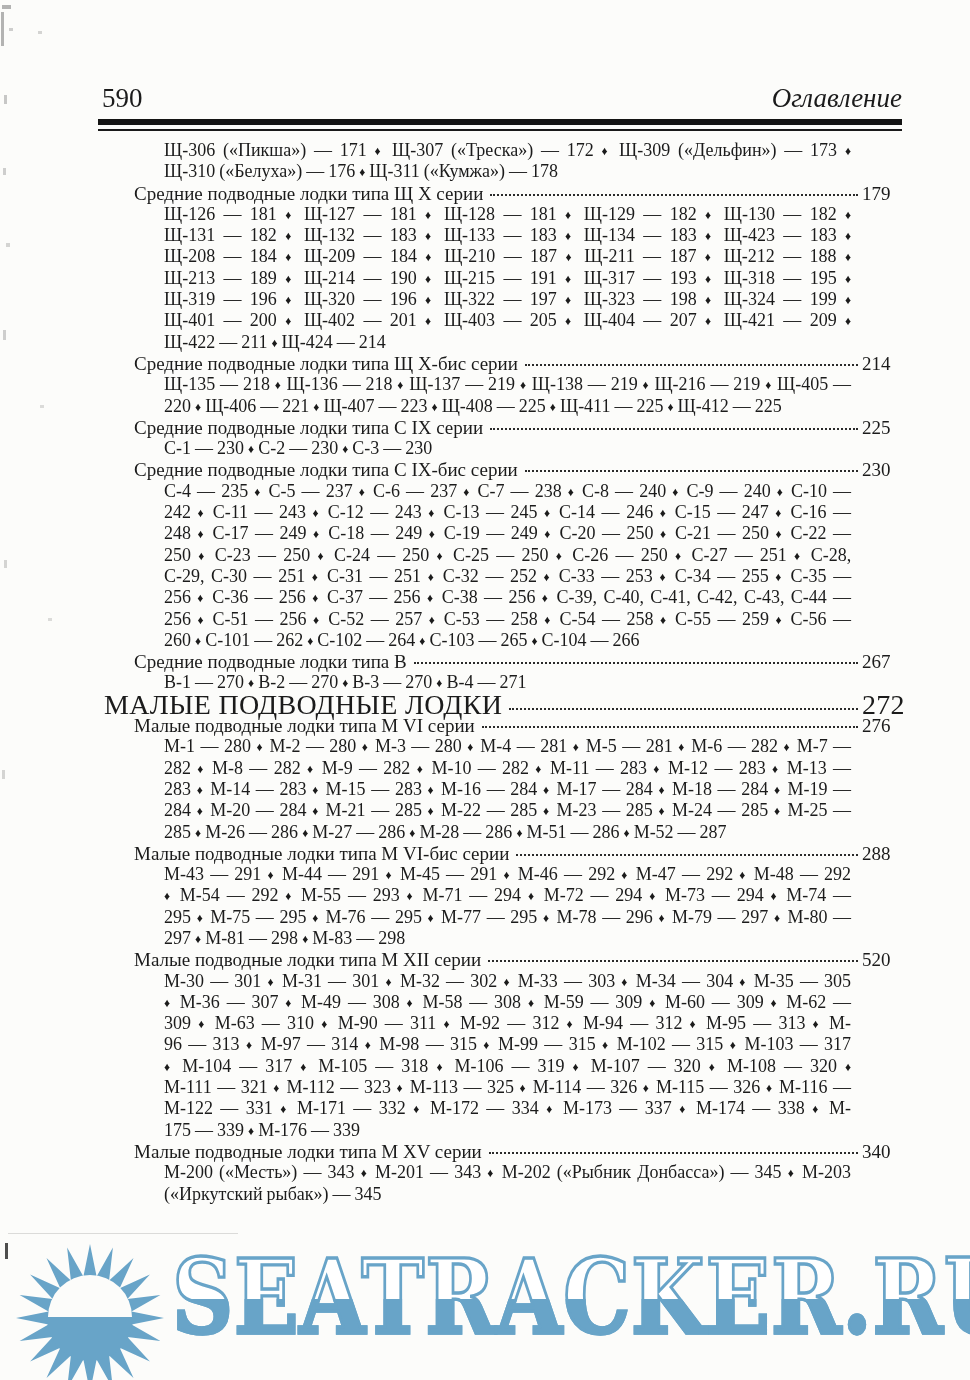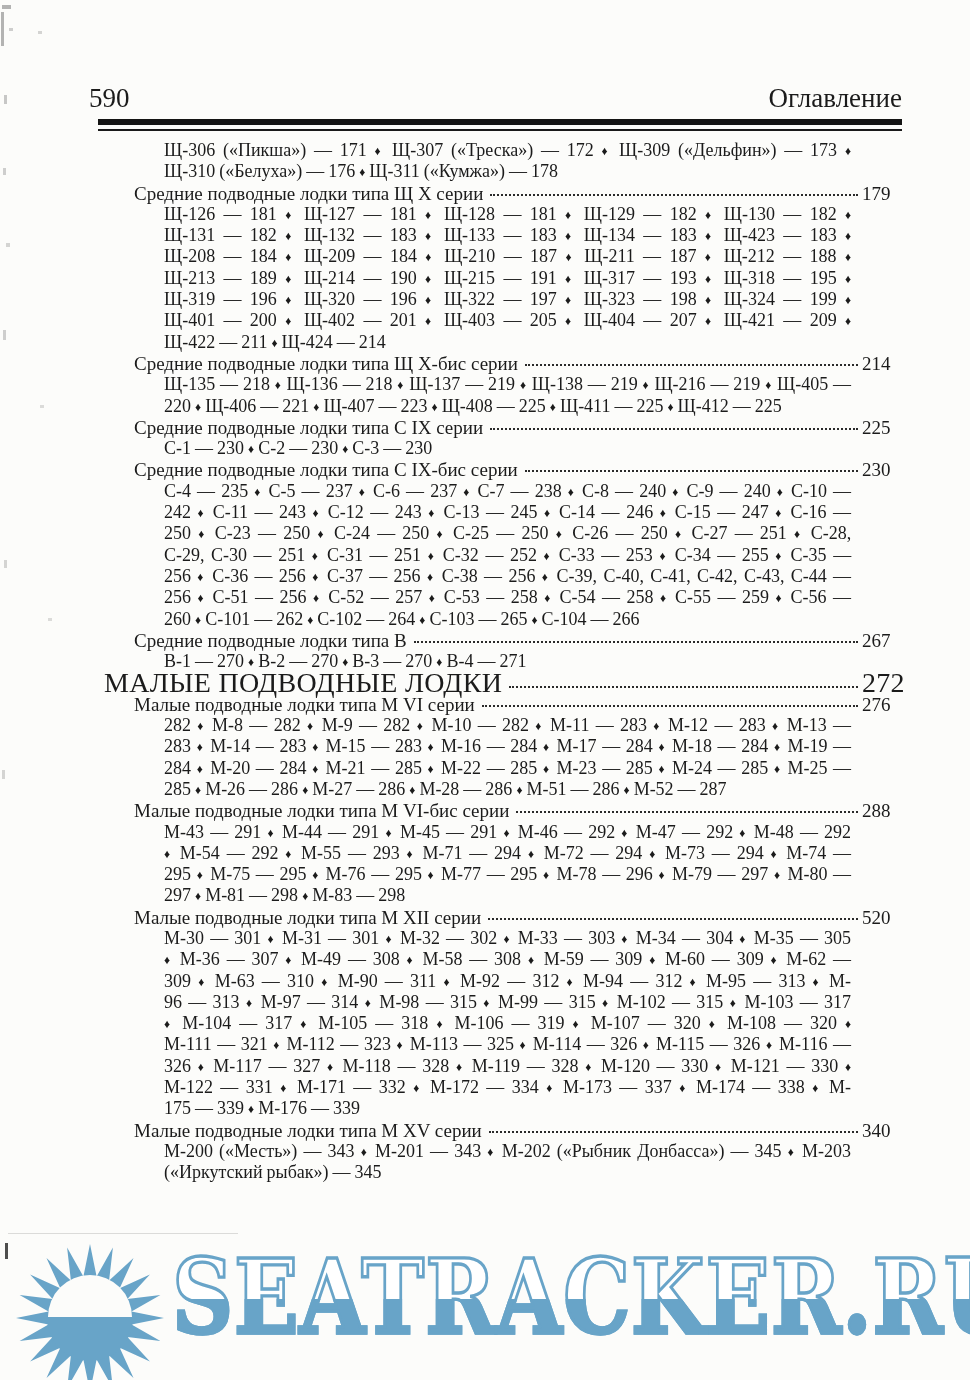--- a/index.html
+++ b/index.html
@@ -4,26 +4,26 @@
 <style>
   html,body { margin:0; padding:0; background:#e8e8e8; }
   #page {
     position:relative; width:970px; height:1380px;
     background:#fcfcfa; overflow:hidden;
     font-family:"Liberation Serif", serif;
     color:#1b1b1b;
   }
   
   #page-number {
-    position:absolute; left:89px; top:84px;
+    position:absolute; left:102px; top:84px;
     font-size:27px; line-height:28px;
   }
   #header-title {
     position:absolute; right:68px; top:84px;
-    font-size:27px; line-height:28px; 
+    font-size:27px; line-height:28px; font-style:italic;
   }
   #double-rule {
     position:absolute; left:98px; top:119px; width:804px; height:4px;
     border-top:6px solid #141414; border-bottom:2px solid #1a1a1a;
   }
   
   #toc {
     position:absolute; left:104px; top:140px; width:804px;
   }
   .toc-heading {
@@ -118,20 +118,21 @@
         <span class="page-num">225</span>
       </div>
       <div class="toc-entry-line last">С-1 — 230 <span class="dia">♦</span> С-2 — 230 <span class="dia">♦</span> С-3 — 230</div>
       <div class="toc-heading lvl2">
         <span class="h-label">Средние подводные лодки типа С IX-бис серии</span>
         <span class="leader"></span>
         <span class="page-num">230</span>
       </div>
       <div class="toc-entry-line">С-4 — 235 <span class="dia">♦</span> С-5 — 237 <span class="dia">♦</span> С-6 — 237 <span class="dia">♦</span> С-7 — 238 <span class="dia">♦</span> С-8 — 240 <span class="dia">♦</span> С-9 — 240 <span class="dia">♦</span> С-10 —</div>
       <div class="toc-entry-line">242 <span class="dia">♦</span> С-11 — 243 <span class="dia">♦</span> С-12 — 243 <span class="dia">♦</span> С-13 — 245 <span class="dia">♦</span> С-14 — 246 <span class="dia">♦</span> С-15 — 247 <span class="dia">♦</span> С-16 —</div>
+      <div class="toc-entry-line">248 <span class="dia">♦</span> С-17 — 249 <span class="dia">♦</span> С-18 — 249 <span class="dia">♦</span> С-19 — 249 <span class="dia">♦</span> С-20 — 250 <span class="dia">♦</span> С-21 — 250 <span class="dia">♦</span> С-22 —</div>
       <div class="toc-entry-line">250 <span class="dia">♦</span> С-23 — 250 <span class="dia">♦</span> С-24 — 250 <span class="dia">♦</span> С-25 — 250 <span class="dia">♦</span> С-26 — 250 <span class="dia">♦</span> С-27 — 251 <span class="dia">♦</span> С-28,</div>
       <div class="toc-entry-line">С-29, С-30 — 251 <span class="dia">♦</span> С-31 — 251 <span class="dia">♦</span> С-32 — 252 <span class="dia">♦</span> С-33 — 253 <span class="dia">♦</span> С-34 — 255 <span class="dia">♦</span> С-35 —</div>
       <div class="toc-entry-line">256 <span class="dia">♦</span> С-36 — 256 <span class="dia">♦</span> С-37 — 256 <span class="dia">♦</span> С-38 — 256 <span class="dia">♦</span> С-39, С-40, С-41, С-42, С-43, С-44 —</div>
       <div class="toc-entry-line">256 <span class="dia">♦</span> С-51 — 256 <span class="dia">♦</span> С-52 — 257 <span class="dia">♦</span> С-53 — 258 <span class="dia">♦</span> С-54 — 258 <span class="dia">♦</span> С-55 — 259 <span class="dia">♦</span> С-56 —</div>
       <div class="toc-entry-line last">260 <span class="dia">♦</span> С-101 — 262 <span class="dia">♦</span> С-102 — 264 <span class="dia">♦</span> С-103 — 265 <span class="dia">♦</span> С-104 — 266</div>
       <div class="toc-heading lvl2">
         <span class="h-label">Средние подводные лодки типа В</span>
         <span class="leader"></span>
         <span class="page-num">267</span>
       </div>
@@ -139,20 +140,21 @@
       <div class="toc-heading lvl1">
         <span class="h-label">МАЛЫЕ ПОДВОДНЫЕ ЛОДКИ</span>
         <span class="leader"></span>
         <span class="page-num">272</span>
       </div>
       <div class="toc-heading lvl2">
         <span class="h-label">Малые подводные лодки типа М VI серии</span>
         <span class="leader"></span>
         <span class="page-num">276</span>
       </div>
+      <div class="toc-entry-line">М-1 — 280 <span class="dia">♦</span> М-2 — 280 <span class="dia">♦</span> М-3 — 280 <span class="dia">♦</span> М-4 — 281 <span class="dia">♦</span> М-5 — 281 <span class="dia">♦</span> М-6 — 282 <span class="dia">♦</span> М-7 —</div>
       <div class="toc-entry-line">282 <span class="dia">♦</span> М-8 — 282 <span class="dia">♦</span> М-9 — 282 <span class="dia">♦</span> М-10 — 282 <span class="dia">♦</span> М-11 — 283 <span class="dia">♦</span> М-12 — 283 <span class="dia">♦</span> М-13 —</div>
       <div class="toc-entry-line">283 <span class="dia">♦</span> М-14 — 283 <span class="dia">♦</span> М-15 — 283 <span class="dia">♦</span> М-16 — 284 <span class="dia">♦</span> М-17 — 284 <span class="dia">♦</span> М-18 — 284 <span class="dia">♦</span> М-19 —</div>
       <div class="toc-entry-line">284 <span class="dia">♦</span> М-20 — 284 <span class="dia">♦</span> М-21 — 285 <span class="dia">♦</span> М-22 — 285 <span class="dia">♦</span> М-23 — 285 <span class="dia">♦</span> М-24 — 285 <span class="dia">♦</span> М-25 —</div>
       <div class="toc-entry-line last">285 <span class="dia">♦</span> М-26 — 286 <span class="dia">♦</span> М-27 — 286 <span class="dia">♦</span> М-28 — 286 <span class="dia">♦</span> М-51 — 286 <span class="dia">♦</span> М-52 — 287</div>
       <div class="toc-heading lvl2">
         <span class="h-label">Малые подводные лодки типа М VI-бис серии</span>
         <span class="leader"></span>
         <span class="page-num">288</span>
       </div>
       <div class="toc-entry-line">М-43 — 291 <span class="dia">♦</span> М-44 — 291 <span class="dia">♦</span> М-45 — 291 <span class="dia">♦</span> М-46 — 292 <span class="dia">♦</span> М-47 — 292 <span class="dia">♦</span> М-48 — 292</div>
@@ -163,21 +165,20 @@
         <span class="h-label">Малые подводные лодки типа М XII серии</span>
         <span class="leader"></span>
         <span class="page-num">520</span>
       </div>
       <div class="toc-entry-line">М-30 — 301 <span class="dia">♦</span> М-31 — 301 <span class="dia">♦</span> М-32 — 302 <span class="dia">♦</span> М-33 — 303 <span class="dia">♦</span> М-34 — 304 <span class="dia">♦</span> М-35 — 305</div>
       <div class="toc-entry-line"><span class="dia">♦</span> М-36 — 307 <span class="dia">♦</span> М-49 — 308 <span class="dia">♦</span> М-58 — 308 <span class="dia">♦</span> М-59 — 309 <span class="dia">♦</span> М-60 — 309 <span class="dia">♦</span> М-62 —</div>
       <div class="toc-entry-line">309 <span class="dia">♦</span> М-63 — 310 <span class="dia">♦</span> М-90 — 311 <span class="dia">♦</span> М-92 — 312 <span class="dia">♦</span> М-94 — 312 <span class="dia">♦</span> М-95 — 313 <span class="dia">♦</span> М-</div>
       <div class="toc-entry-line">96 — 313 <span class="dia">♦</span> М-97 — 314 <span class="dia">♦</span> М-98 — 315 <span class="dia">♦</span> М-99 — 315 <span class="dia">♦</span> М-102 — 315 <span class="dia">♦</span> М-103 — 317</div>
       <div class="toc-entry-line"><span class="dia">♦</span> М-104 — 317 <span class="dia">♦</span> М-105 — 318 <span class="dia">♦</span> М-106 — 319 <span class="dia">♦</span> М-107 — 320 <span class="dia">♦</span> М-108 — 320 <span class="dia">♦</span></div>
       <div class="toc-entry-line">М-111 — 321 <span class="dia">♦</span> М-112 — 323 <span class="dia">♦</span> М-113 — 325 <span class="dia">♦</span> М-114 — 326 <span class="dia">♦</span> М-115 — 326 <span class="dia">♦</span> М-116 —</div>
-      <div class="toc-entry-line">326 <span class="dia">♦</span> М-117 — 327 <span class="dia">♦</span> М-118 — 328 <span class="dia">♦</span> М-119 — 328 <span class="dia">♦</span> М-120 — 330 <span class="dia">♦</span> М-121 — 330 <span class="dia">♦</span></div>
       <div class="toc-entry-line">М-122 — 331 <span class="dia">♦</span> М-171 — 332 <span class="dia">♦</span> М-172 — 334 <span class="dia">♦</span> М-173 — 337 <span class="dia">♦</span> М-174 — 338 <span class="dia">♦</span> М-</div>
       <div class="toc-entry-line last">175 — 339 <span class="dia">♦</span> М-176 — 339</div>
       <div class="toc-heading lvl2">
         <span class="h-label">Малые подводные лодки типа М XV серии</span>
         <span class="leader"></span>
         <span class="page-num">340</span>
       </div>
       <div class="toc-entry-line">М-200 («Месть») — 343 <span class="dia">♦</span> М-201 — 343 <span class="dia">♦</span> М-202 («Рыбник Донбасса») — 345 <span class="dia">♦</span> М-203</div>
       <div class="toc-entry-line last">(«Иркутский рыбак») — 345</div>
     </div>

